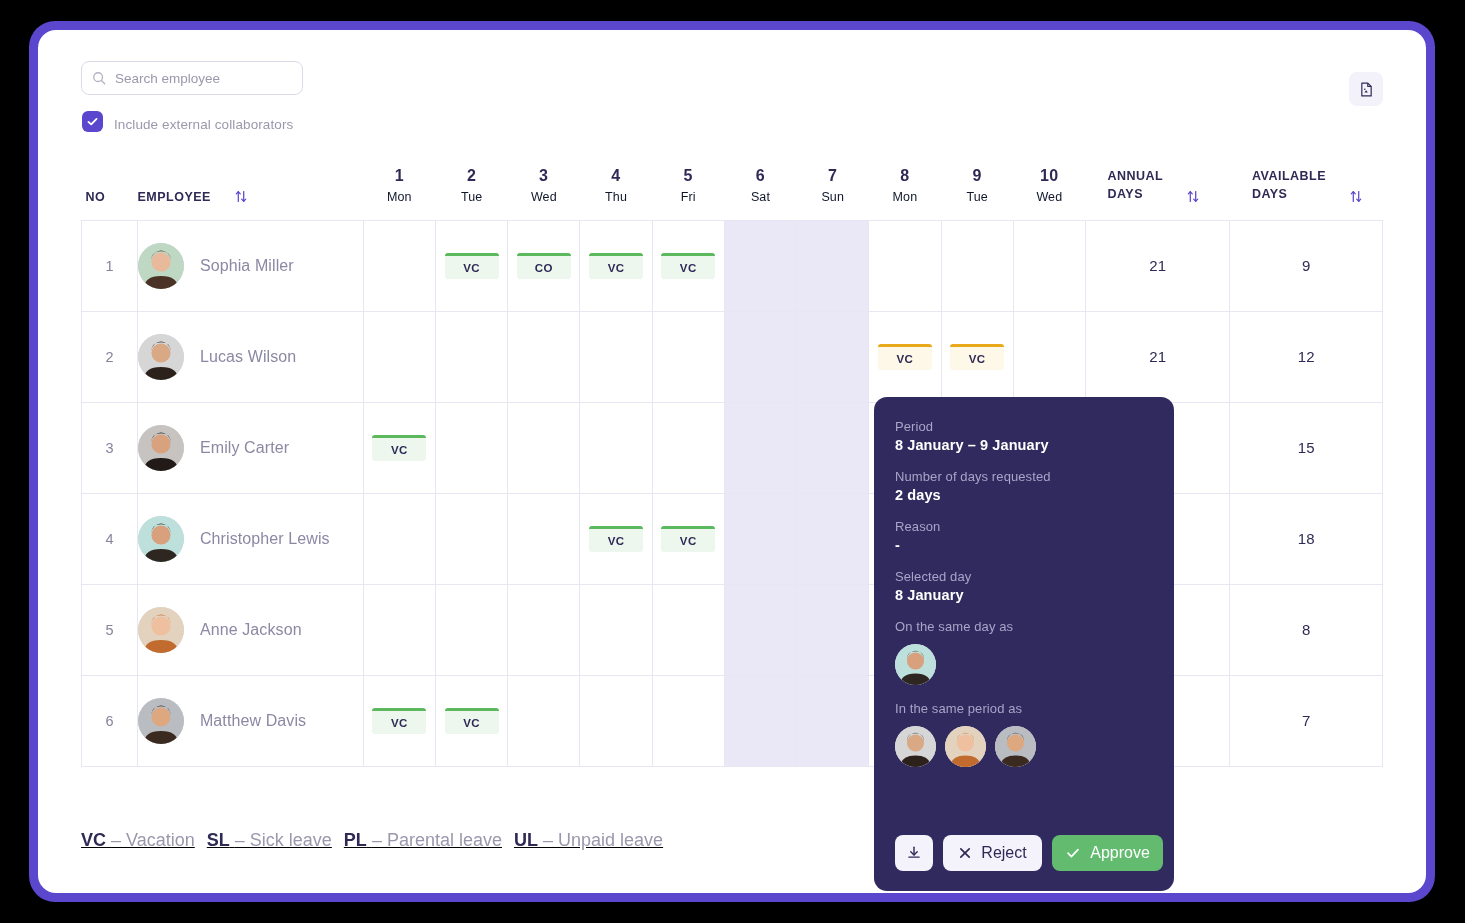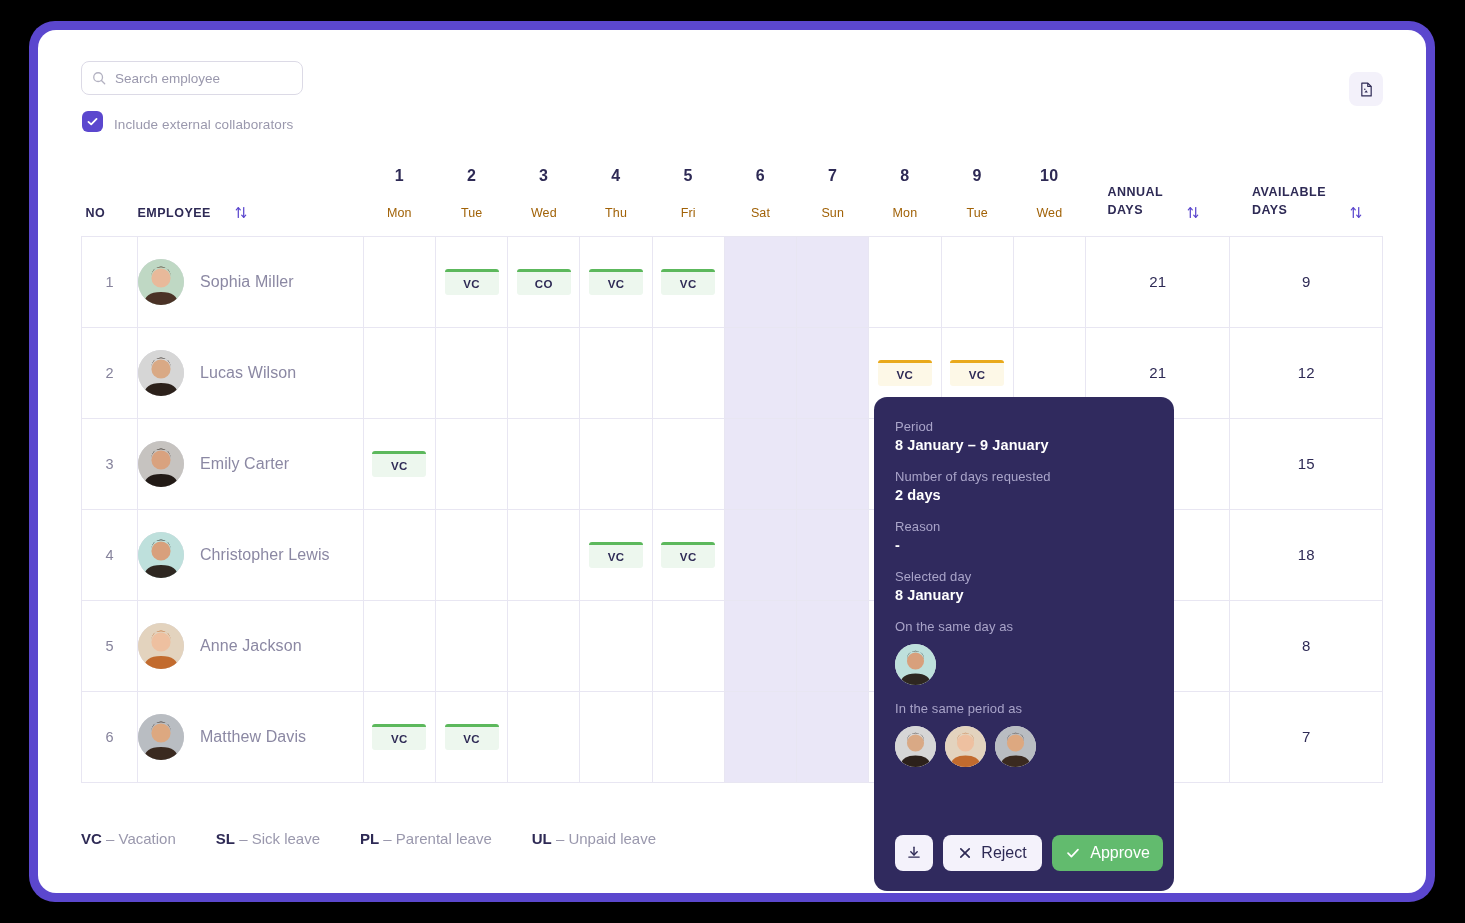--- a/index.html
+++ b/index.html
@@ -104,21 +104,21 @@
   .hd-inline { display: flex; align-items: flex-end; gap: 24px; }
   .hd-stack { display: flex; flex-direction: column; line-height: 1.42; }
   .sort-ico { width: 12px; height: 13px; flex: 0 0 12px; margin-bottom: 1px; }
 
   .day-num {
     display: block; font-size: 16px; font-weight: bold;
     color: #2E2A55; line-height: 1.1;
   }
   .day-name {
     display: block; font-size: 12.5px; font-weight: normal;
-    color: #a16207; margin-top: 21px; letter-spacing: .1px;
+    color: #0f172a; margin-top: 5px; letter-spacing: .1px;
   }
 
   #roster tbody td {
     border: 1px solid #E8E6F2;
     height: 91px;
     padding: 0;
     vertical-align: middle;
     background: #fff;
   }
   #roster tbody td.weekend { background: #EAE7F7; }
@@ -150,21 +150,21 @@
     color: #2E2A55; letter-spacing: .4px;
     border-radius: 3px;
   }
   .badge.approved { background: #EDF7EE; border-top: 3px solid #5CB85C; }
   .badge.inapproval { background: #FDF8E7; border-top: 3px solid #E9A91B; }
 
   
   #legend {
     position: absolute; left: 43px; top: 800px;
   }
-  #legend-codes { display: flex; gap: 40px; font-size: 15px; }
+  #legend-codes { display: flex; gap: 12px; font-size: 18px; text-decoration: underline; }
   #legend-codes .code { font-weight: bold; color: #2E2A55; }
   #legend-codes .desc { color: #9A98AD; }
   #legend-status {
     display: flex; gap: 22px; margin-top: 16px;
     font-size: 14.5px; color: #9A98AD;
   }
   #legend-status .s { display: flex; align-items: center; gap: 7px; }
   .dot { width: 8px; height: 8px; border-radius: 50%; display: inline-block; }
 
   

